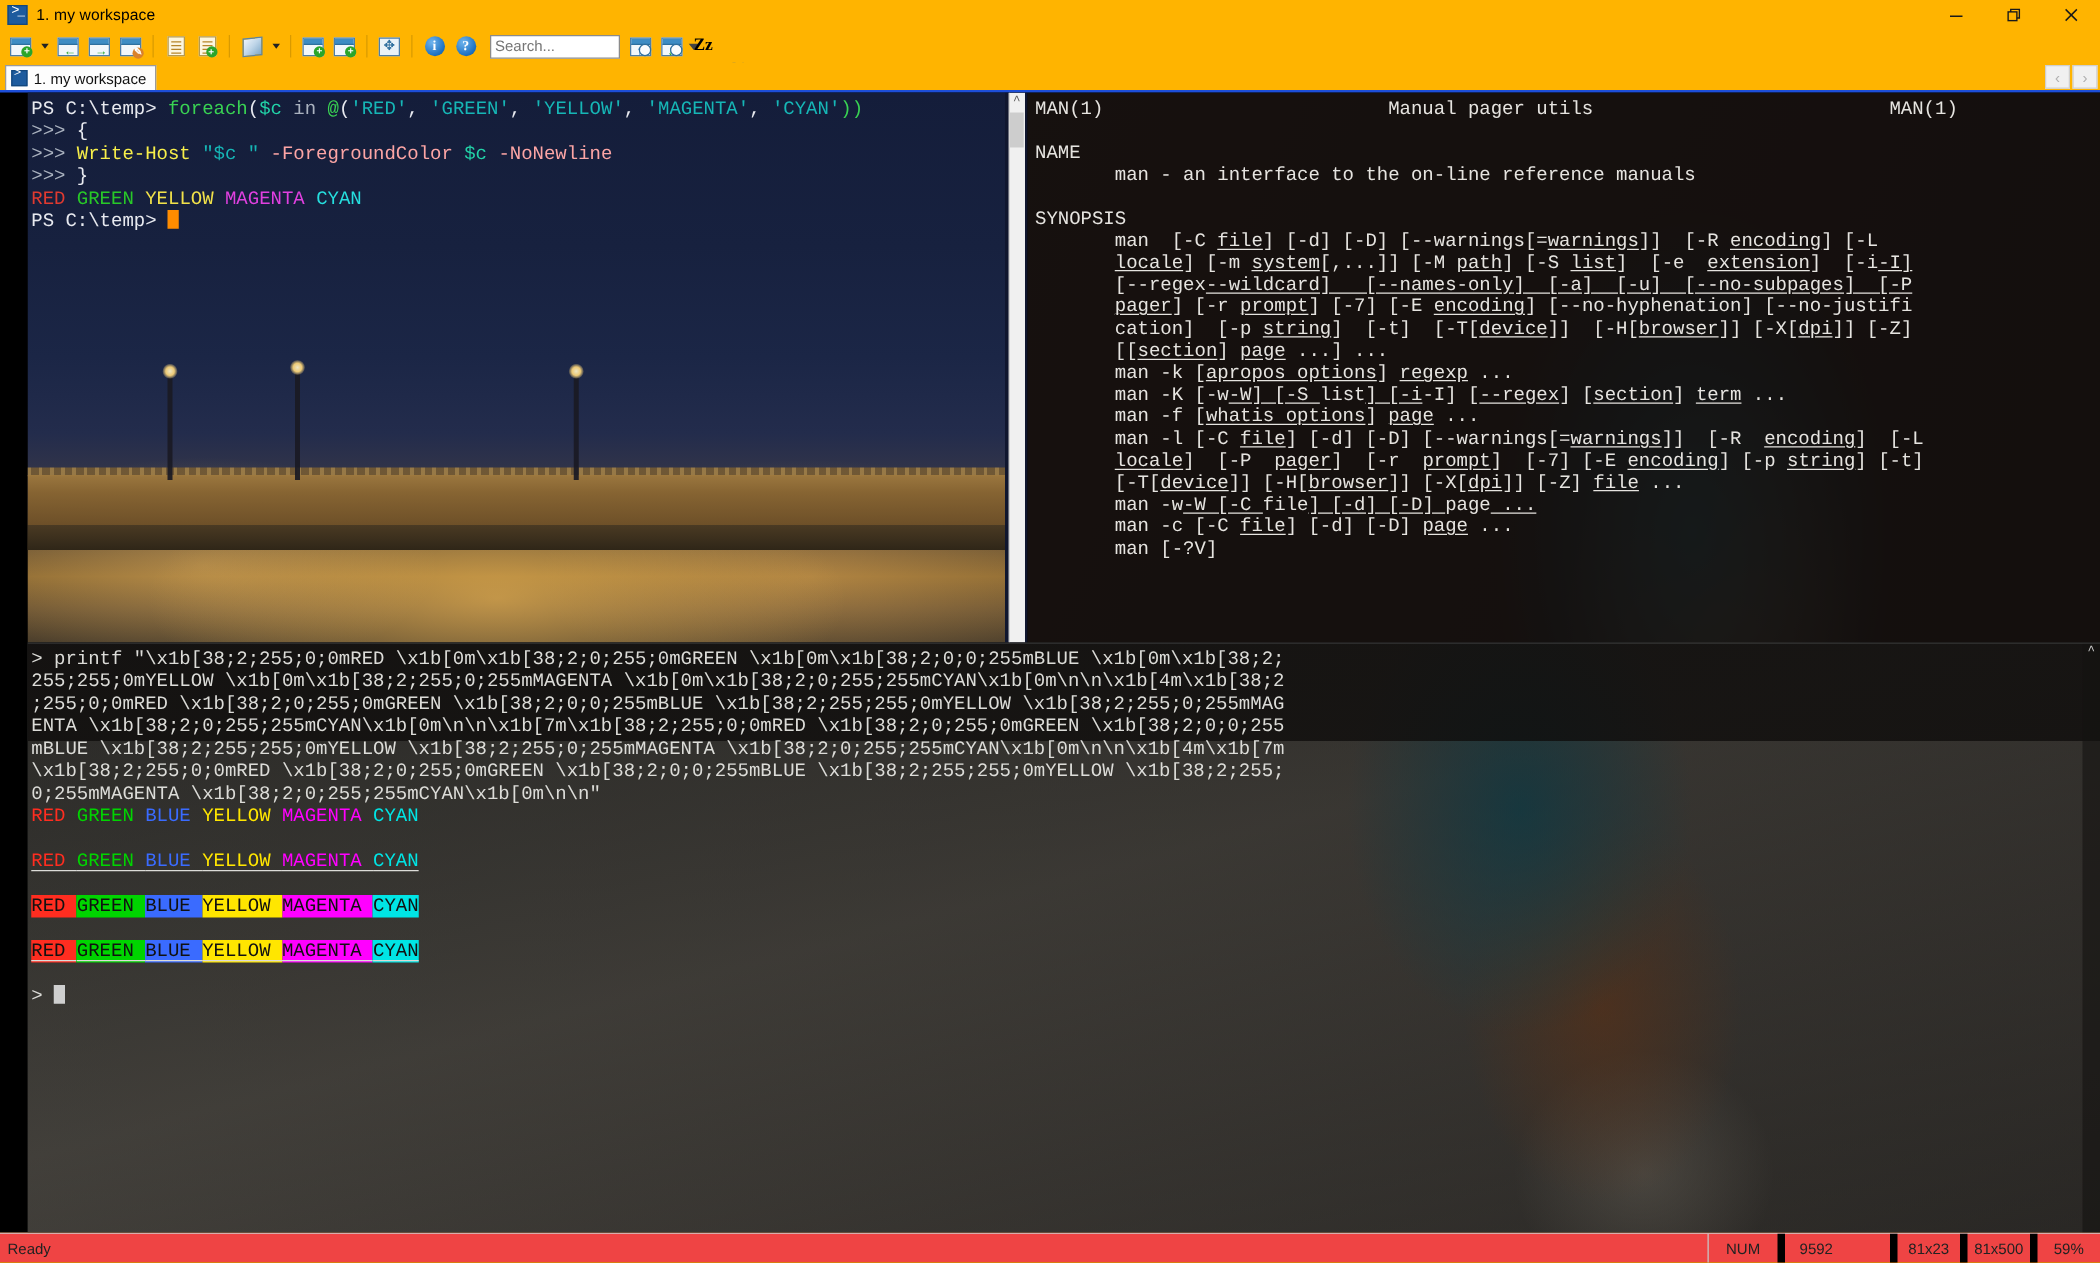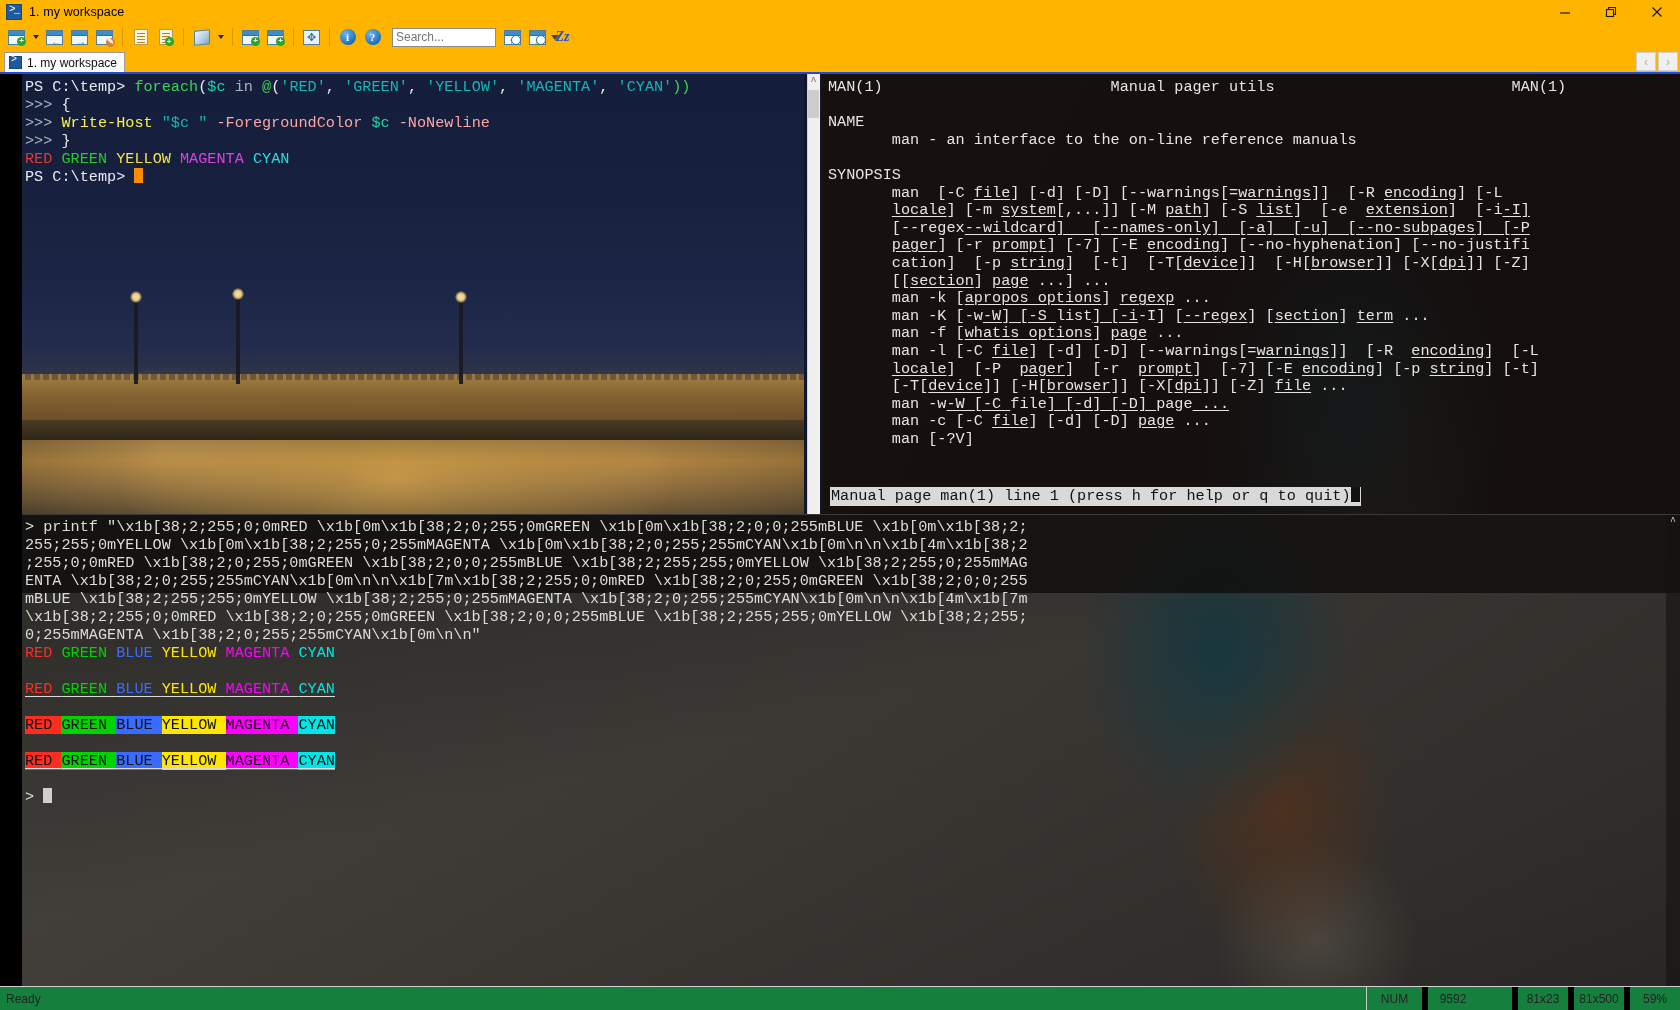--- a/index.html
+++ b/index.html
@@ -123,21 +123,21 @@
     display: flex; align-items: center; justify-content: center;
     font-family: "Liberation Serif", serif;
   }
   .ic-expand {
     width: 17px; height: 15px;
     background: #eaf2f8; border: 1px solid #4c7ea8;
     color: #2f6f9e; font-size: 11px; line-height: 13px; text-align: center;
   }
   .ic-zz {
     font-family: "Liberation Serif", serif;
-    font-size: 14px; color: #1d4ed8; font-weight: bold; font-style: italic;
+    font-size: 14px; color: #000000; font-weight: bold; 
   }
   .ic-ab {
     font-family: "Liberation Serif", serif;
     font-size: 13px; color: #1f5fa8; font-weight: bold;
     text-decoration: underline;
     margin-top: 36px;
   }
   .search-wrap {
     margin-left: 7px; margin-right: 4px;
     width: 104px; height: 19px;
@@ -386,21 +386,21 @@
     z-index: 3;
   }
   .bash-sb .up {
     color:#cfcfcf; font-size:10px; text-align:center; line-height:14px;
     font-family:"Liberation Mono", monospace;
   }
 
   
   .statusbar {
     height: 24px; flex: none;
-    background: #15803d;
+    background: #ef4444;
     border-top: 1px solid #d0d0d0;
     display: flex; align-items: center;
     font-size: 12px; color: #222;
   }
   .sb-ready { padding-left: 6px; flex: 1 1 auto; }
   .sb-cell {
     width: 56px; text-align: center;
     border-left: 6px solid #000000;
     height: 24px; line-height: 24px;
   }
@@ -558,21 +558,20 @@
       <div class="vsplit">
         <div class="sb"></div>
         <div class="uparrow">^</div>
         <div class="thumb"></div>
       </div>
 
       <div class="pane-man">
         <div class="bg-peacock"></div>
         <div class="man-dim"></div>
         <div class="man-text" id="man-out"><div>MAN(1)                         Manual pager utils                          MAN(1)</div><div>&nbsp;</div><div>NAME</div><div><span>       man - an interface to the on-line reference manuals</span></div><div>&nbsp;</div><div>SYNOPSIS</div><div><span>       man  [-C </span><u>file</u><span>] [-d] [-D] [--warnings[=</span><u>warnings</u><span>]]  [-R </span><u>encoding</u><span>] [-L</span></div><div><span>       </span><u>locale</u><span>] [-m </span><u>system</u><span>[,...]] [-M </span><u>path</u><span>] [-S </span><u>list</u><span>]  [-e  </span><u>extension</u><span>]  [-i</span><u>-I]</u></div><div><span>       [--regex</span><u>--wildcard]   [--names-only]  [-a]  [-u]  [--no-subpages]  [-P</u></div><div><span>       </span><u>pager</u><span>] [-r </span><u>prompt</u><span>] [-7] [-E </span><u>encoding</u><span>] [--no-hyphenation] [--no-justifi</span></div><div><span>       cation]  [-p </span><u>string</u><span>]  [-t]  [-T[</span><u>device</u><span>]]  [-H[</span><u>browser</u><span>]] [-X[</span><u>dpi</u><span>]] [-Z]</span></div><div><span>       [[</span><u>section</u><span>] </span><u>page</u><span> ...] ...</span></div><div><span>       man -k [</span><u>apropos options</u><span>] </span><u>regexp</u><span> ...</span></div><div><span>       man -K [-w</span><u>-W] [-S </u><span>list</span><u>] [-i</u><span>-I] [</span><u>--regex</u><span>] [</span><u>section</u><span>] </span><u>term</u><span> ...</span></div><div><span>       man -f [</span><u>whatis options</u><span>] </span><u>page</u><span> ...</span></div><div><span>       man -l [-C </span><u>file</u><span>] [-d] [-D] [--warnings[=</span><u>warnings</u><span>]]  [-R  </span><u>encoding</u><span>]  [-L</span></div><div><span>       </span><u>locale</u><span>]  [-P  </span><u>pager</u><span>]  [-r  </span><u>prompt</u><span>]  [-7] [-E </span><u>encoding</u><span>] [-p </span><u>string</u><span>] [-t]</span></div><div><span>       [-T[</span><u>device</u><span>]] [-H[</span><u>browser</u><span>]] [-X[</span><u>dpi</u><span>]] [-Z] </span><u>file</u><span> ...</span></div><div><span>       man -w</span><u>-W [-C </u><span>file</span><u>] [-d] [-D] </u><span>page</span><u> ...</u></div><div><span>       man -c [-C </span><u>file</u><span>] [-d] [-D] </span><u>page</u><span> ...</span></div><div><span>       man [-?V]</span></div><div>&nbsp;</div></div>
-        <div class="man-status"><span id="man-status-text">Manual page man(1) line 1 (press h for help or q to quit)</span><span class="blk"></span></div>
       </div>
     </div>
 
     <div class="pane-bash">
       <div class="bg-rock"></div>
       <div class="bash-dim"></div>
       <div class="bash-text" id="bash-out"><div>&gt; printf "\x1b[38;2;255;0;0mRED \x1b[0m\x1b[38;2;0;255;0mGREEN \x1b[0m\x1b[38;2;0;0;255mBLUE \x1b[0m\x1b[38;2;</div><div>255;255;0mYELLOW \x1b[0m\x1b[38;2;255;0;255mMAGENTA \x1b[0m\x1b[38;2;0;255;255mCYAN\x1b[0m\n\n\x1b[4m\x1b[38;2</div><div>;255;0;0mRED \x1b[38;2;0;255;0mGREEN \x1b[38;2;0;0;255mBLUE \x1b[38;2;255;255;0mYELLOW \x1b[38;2;255;0;255mMAG</div><div>ENTA \x1b[38;2;0;255;255mCYAN\x1b[0m\n\n\x1b[7m\x1b[38;2;255;0;0mRED \x1b[38;2;0;255;0mGREEN \x1b[38;2;0;0;255</div><div>mBLUE \x1b[38;2;255;255;0mYELLOW \x1b[38;2;255;0;255mMAGENTA \x1b[38;2;0;255;255mCYAN\x1b[0m\n\n\x1b[4m\x1b[7m</div><div>\x1b[38;2;255;0;0mRED \x1b[38;2;0;255;0mGREEN \x1b[38;2;0;0;255mBLUE \x1b[38;2;255;255;0mYELLOW \x1b[38;2;255;</div><div>0;255mMAGENTA \x1b[38;2;0;255;255mCYAN\x1b[0m\n\n"</div><div class="row-plain"><span class="red">RED </span><span class="grn">GREEN </span><span class="blu">BLUE </span><span class="yel">YELLOW </span><span class="mag">MAGENTA </span><span class="cyn">CYAN</span></div><div>&nbsp;</div><div class="row-under"><span class="red">RED </span><span class="grn">GREEN </span><span class="blu">BLUE </span><span class="yel">YELLOW </span><span class="mag">MAGENTA </span><span class="cyn">CYAN</span></div><div>&nbsp;</div><div class="row-rev"><span class="red">RED </span><span class="grn">GREEN </span><span class="blu">BLUE </span><span class="yel">YELLOW </span><span class="mag">MAGENTA </span><span class="cyn">CYAN</span></div><div>&nbsp;</div><div class="row-revu"><span class="red">RED </span><span class="grn">GREEN </span><span class="blu">BLUE </span><span class="yel">YELLOW </span><span class="mag">MAGENTA </span><span class="cyn">CYAN</span></div><div>&nbsp;</div><div><span>&gt; </span><span class="bash-cursor"></span></div></div>
       <div class="bash-sb">
           <div class="up">^</div>
         </div>

